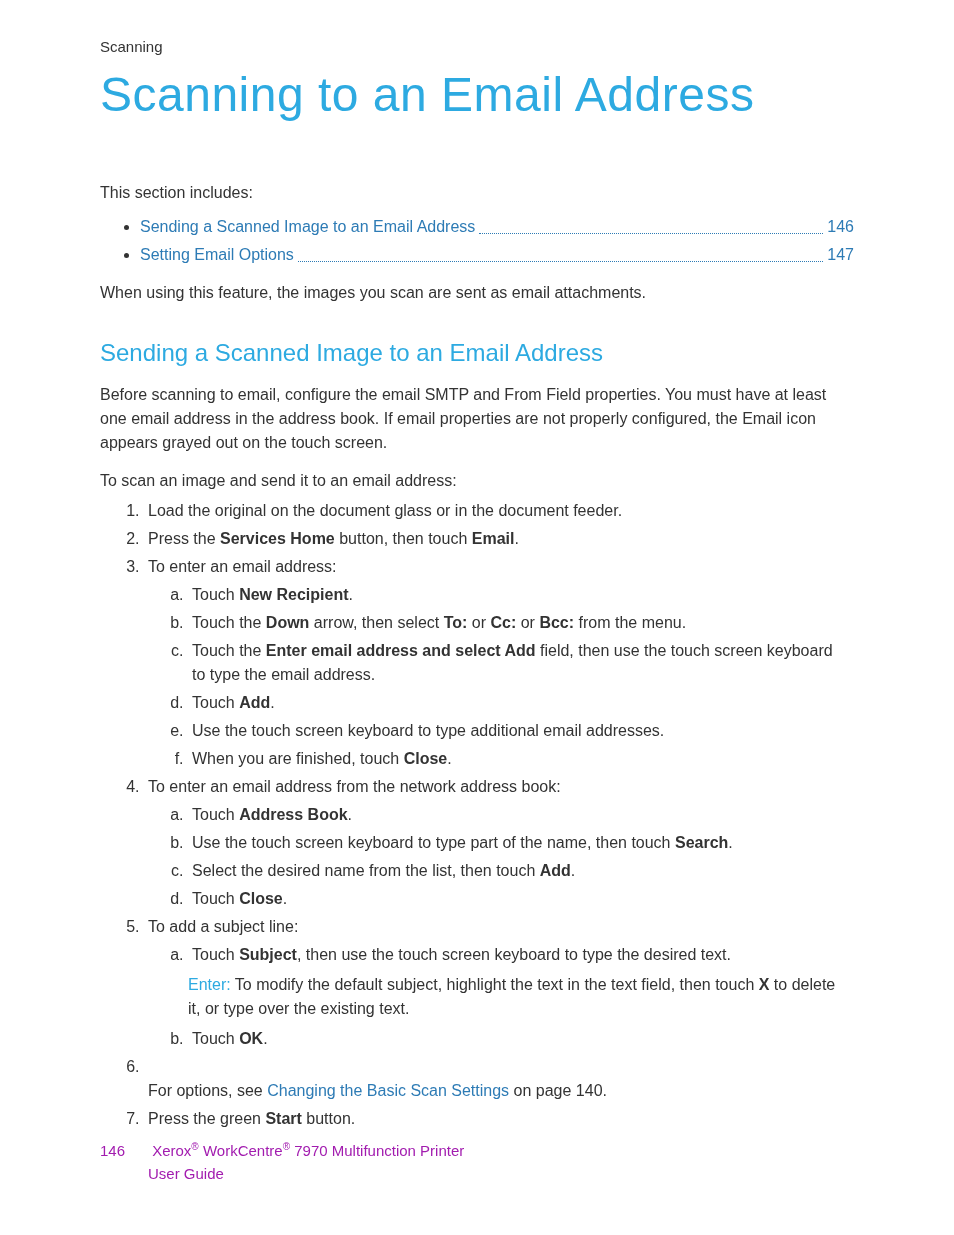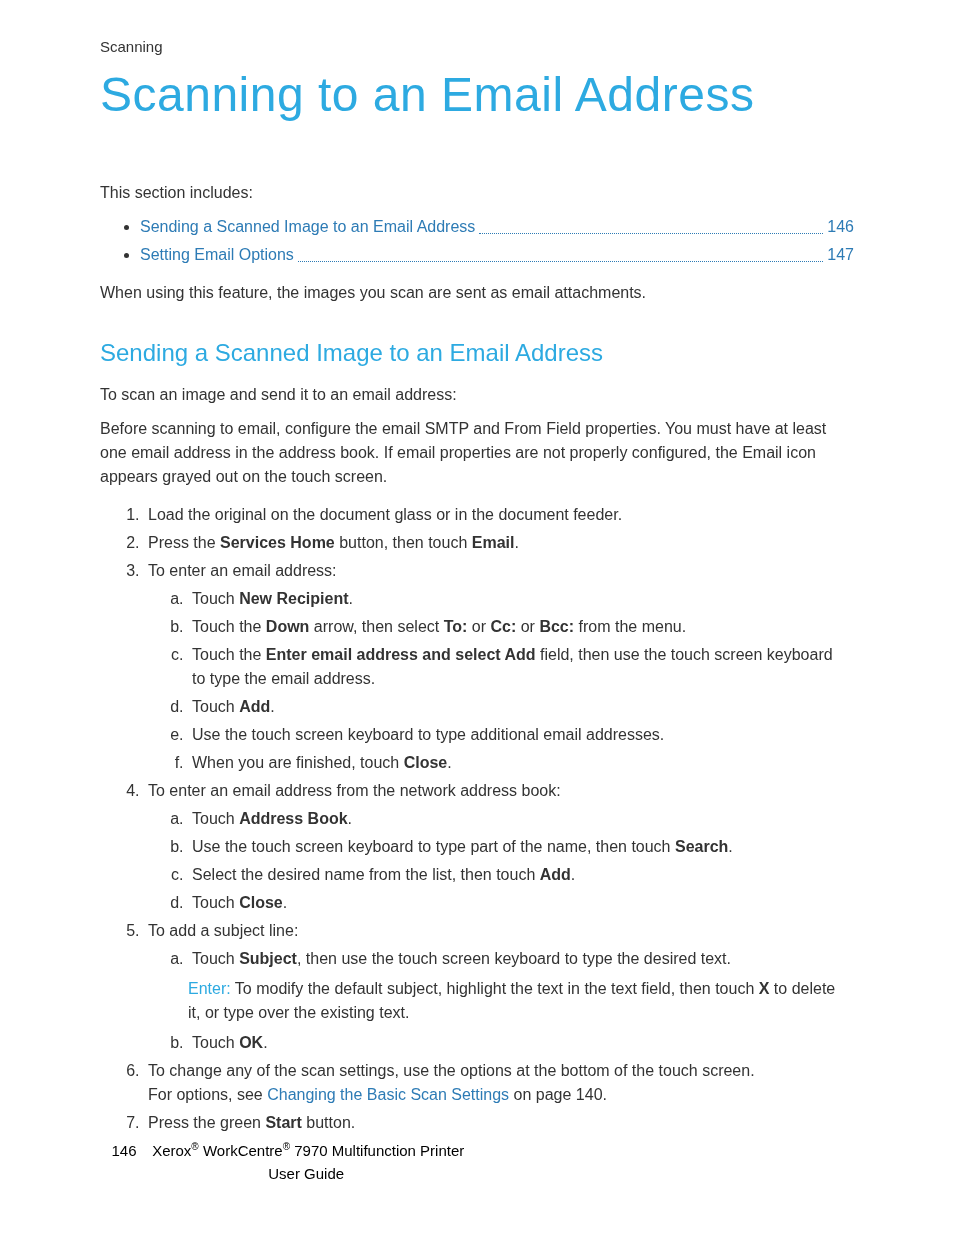--- a/index.html
+++ b/index.html
@@ -90,22 +90,21 @@
   }
   .step-link {
     color: #2d7bb5;
     text-decoration: none;
   }
   .footer {
     position: absolute;
     bottom: 50px;
     left: 100px;
     font-size: 15px;
-    color: #000000;
-    text-align: center;
+    color: #a21caf;
   }
   .footer-pagenum {
     display: inline-block;
     width: 48px;
   }
   sup { font-size: 10px; }
   b { font-weight: bold; }
 </style>
 </head>
 <body>
@@ -132,22 +131,22 @@
         <span class="toc-dots"></span>
         <span class="toc-page">147</span>
       </div>
     </li>
   </ul>
 
   <p class="para">When using this feature, the images you scan are sent as email attachments.</p>
 
   <h2 class="sub-title">Sending a Scanned Image to an Email Address</h2>
 
+  <p class="para" style="margin-bottom:14px">Before scanning to email, configure the email SMTP and From Field properties. You must have at least one email address in the address book. If email properties are not properly configured, the Email icon appears grayed out on the touch screen.</p>
   <p class="para" style="margin-bottom:6px">To scan an image and send it to an email address:</p>
-  <p class="para" style="margin-bottom:14px">Before scanning to email, configure the email SMTP and From Field properties. You must have at least one email address in the address book. If email properties are not properly configured, the Email icon appears grayed out on the touch screen.</p>
 
   <ol class="steps">
     <li>Load the original on the document glass or in the document feeder.</li>
     <li>
       <span>Press the </span><b>Services Home</b><span> button, then touch </span><b>Email</b><span>.</span>
     </li>
     <li>
       <span>To enter an email address:</span>
       <ol class="sub">
         <li><span>Touch </span><b>New Recipient</b><span>.</span></li>
@@ -175,21 +174,21 @@
         </li>
       </ol>
       <p style="margin:6px 0 6px 40px">
         <span class="note-label">Enter:</span><span> To modify the default subject, highlight the text in the text field, then touch </span><b>X</b><span> to delete it, or type over the existing text.</span>
       </p>
       <ol class="sub" start="2">
         <li><span>Touch </span><b>OK</b><span>.</span></li>
       </ol>
     </li>
     <li>
-      <span>To change any of the scan settings, use the options at the bottom of the touch screen.</span><br>
+      <br>
       <span>For options, see </span><a class="step-link">Changing the Basic Scan Settings</a><span> on page 140.</span>
     </li>
     <li><span>Press the green </span><b>Start</b><span> button.</span></li>
   </ol>
 
   <div class="footer">
     <span class="footer-pagenum">146</span>
     <span>
       <span>Xerox</span><sup>®</sup><span> WorkCentre</span><sup>®</sup><span> 7970 Multifunction Printer</span>
     </span><br>

